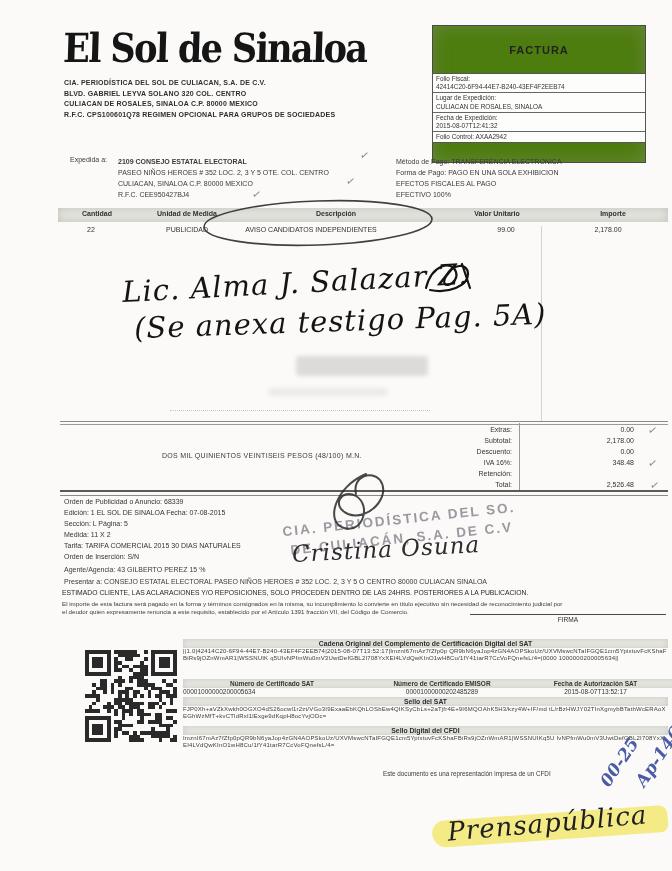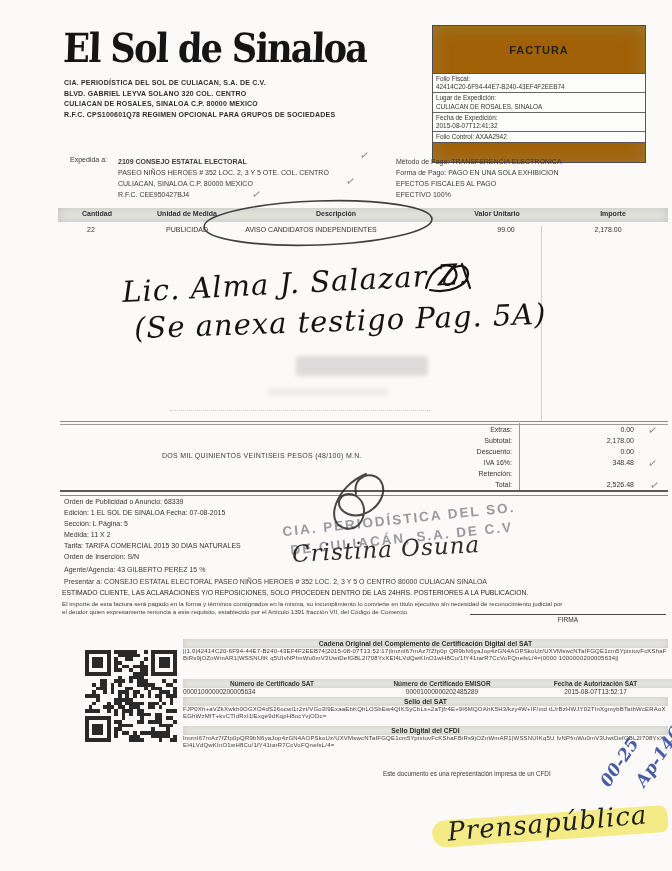--- a/index.html
+++ b/index.html
@@ -13,21 +13,21 @@
   .c{text-align:center;}
   .logo{
     font-family:"DejaVu Serif",serif;font-weight:bold;color:#151515;
     font-size:40px;letter-spacing:-2px;transform:scaleX(.88) skewX(-2deg);
     transform-origin:left top;
   }
   .hdr-lines div{font-size:7px;font-weight:bold;color:#2e2e2e;line-height:10.5px;letter-spacing:.2px;}
   
   .fbox{
     position:absolute;left:432px;top:25px;width:212px;height:136px;
-    border:1.6px solid #4a4a4a;background:#a16207;
+    border:1.6px solid #4a4a4a;background:#4d7c0f;
     box-shadow:inset 0 0 18px rgba(160,160,150,.35);
   }
   .fbox .title{position:absolute;top:18px;left:0;width:100%;text-align:center;
     font-size:11px;font-weight:bold;letter-spacing:1px;color:#222;}
   .fbox .rows{position:absolute;left:-1px;top:47px;width:212px;background:#fdfdfc;border:1px solid #555;}
   .fbox .fr{border-bottom:1px solid #666;padding:1px 3px;font-size:6.4px;line-height:8.2px;color:#333;}
   .fbox .fr:last-child{border-bottom:none;}
   .hcell{position:absolute;top:210px;font-size:7px;font-weight:bold;color:#2f2f2f;transform:translateX(-50%);white-space:nowrap;}
   .rcell{position:absolute;top:226px;font-size:7px;color:#333;transform:translateX(-50%);white-space:nowrap;}
   

